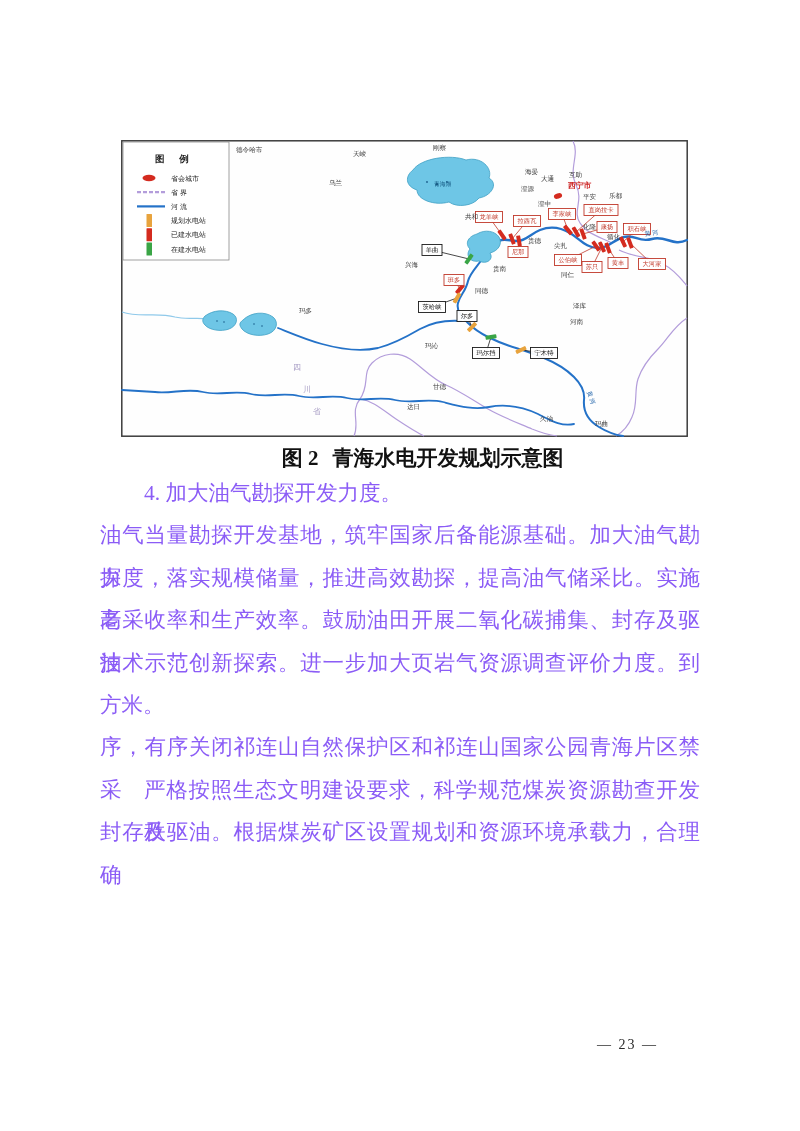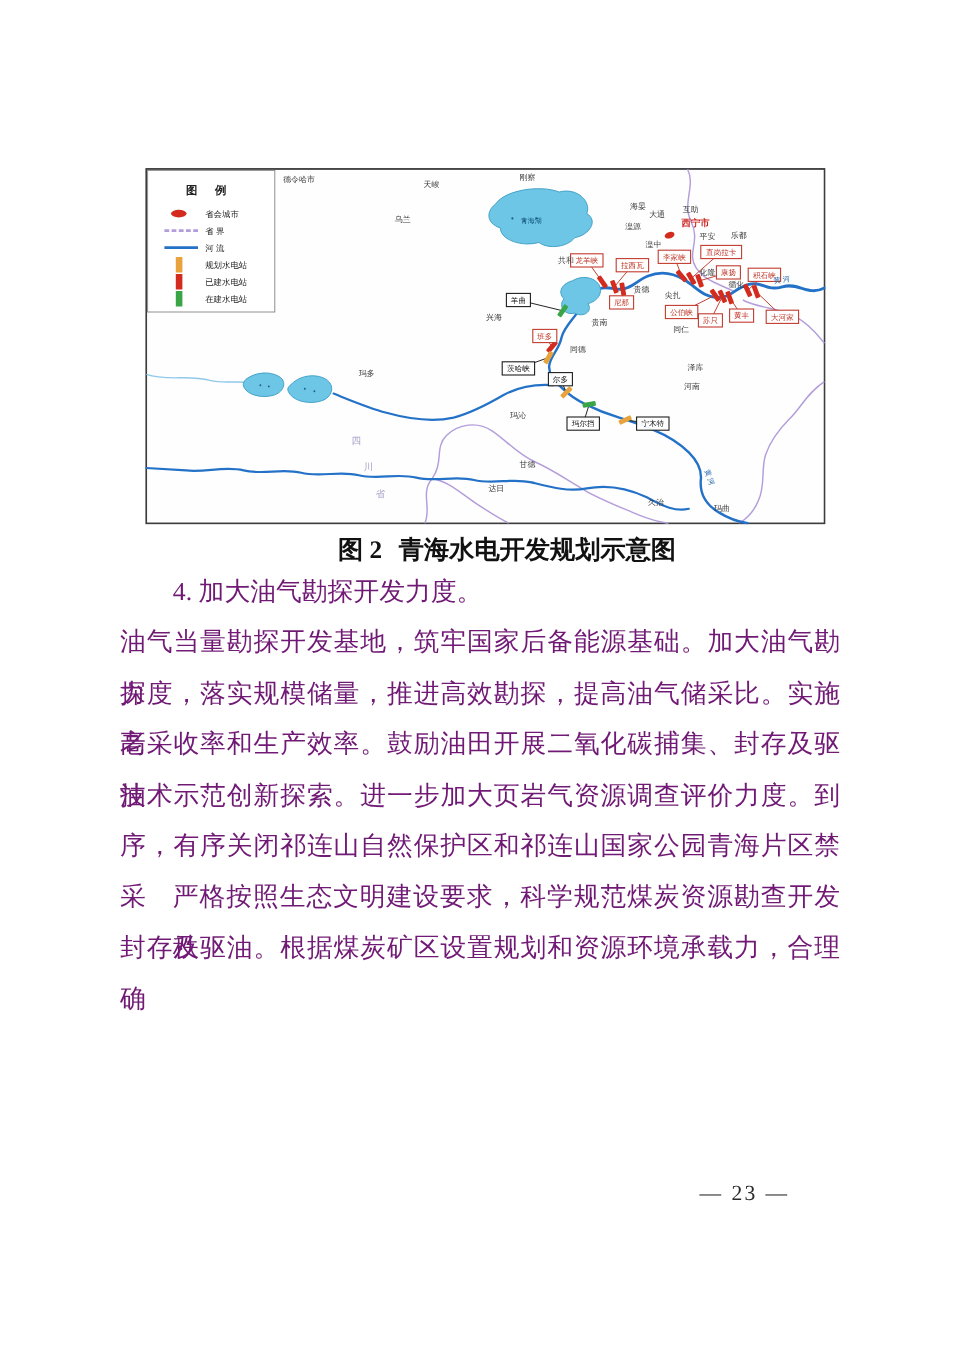--- a/index.html
+++ b/index.html
@@ -16,29 +16,29 @@
     position:absolute; left:0; top:444px; width:100%;
     text-align:center; font-weight:bold; font-size:21px; color:#111;
     font-family:Liberation Serif, serif;
     padding-left:45px;
   }
   .caption .cap-label { margin-right:14px; }
   .body-text {
     position:absolute; left:100px; top:472px; width:600px;
   }
   .tline {
-    height:42.4px; line-height:42.4px; font-size:21.5px; color:#701a75;
+    height:42.4px; line-height:42.4px; font-size:21.5px; color:#8b5cf6;
     text-align:justify; text-align-last:justify;
   }
   .tline.heading { text-align:left; text-align-last:left; padding-left:44px; }
   .tline.last { text-align-last:left; }
   .tline.first { padding-left:44px; }
   .page-number {
-    position:absolute; top:984px; right:142px;
-    font-size:18px; color:#2a2a2a; letter-spacing:2px;
+    position:absolute; top:1037px; right:142px;
+    font-size:14px; color:#2a2a2a; letter-spacing:2px;
   }
   .map-frame { fill:#fefefe; stroke:#3c3c3c; stroke-width:1.5; }
   .legend-box { fill:#ffffff; stroke:#8a8a8a; stroke-width:0.8; }
   .river { fill:none; stroke:#2472c8; stroke-linecap:round; }
   .river-light { fill:none; stroke:#8fc9ea; stroke-width:1.2; }
   .boundary { fill:none; stroke:#b39ddb; stroke-width:1.2; }
   .lake { fill:#6ec6e6; stroke:#3f9fc4; stroke-width:0.8; }
   text { font-family:"Liberation Sans","DejaVu Sans",sans-serif; }
 </style>
 </head>
@@ -216,20 +216,21 @@
   <div class="caption">
     <span class="cap-label">图 2</span><span>青海水电开发规划示意图</span>
   </div>
 
   <div class="body-text" id="body-text">
       <div class="tline heading">4. 加大油气勘探开发力度。</div>
       <div class="tline line">油气当量勘探开发基地，筑牢国家后备能源基础。加大油气勘探</div>
       <div class="tline line">力度，落实规模储量，推进高效勘探，提高油气储采比。实施老</div>
       <div class="tline line">高采收率和生产效率。鼓励油田开展二氧化碳捕集、封存及驱油</div>
       <div class="tline line">技术示范创新探索。进一步加大页岩气资源调查评价力度。到</div>
+      <div class="tline last">方米。</div>
       <div class="tline line">序，有序关闭祁连山自然保护区和祁连山国家公园青海片区禁采</div>
       <div class="tline line first">严格按照生态文明建设要求，科学规范煤炭资源勘查开发秩</div>
       <div class="tline line">封存及驱油。根据煤炭矿区设置规划和资源环境承载力，合理确</div>
     </div>
 
   <div class="page-number">— 23 —</div>
 
 </div>
 
 </body></html>

